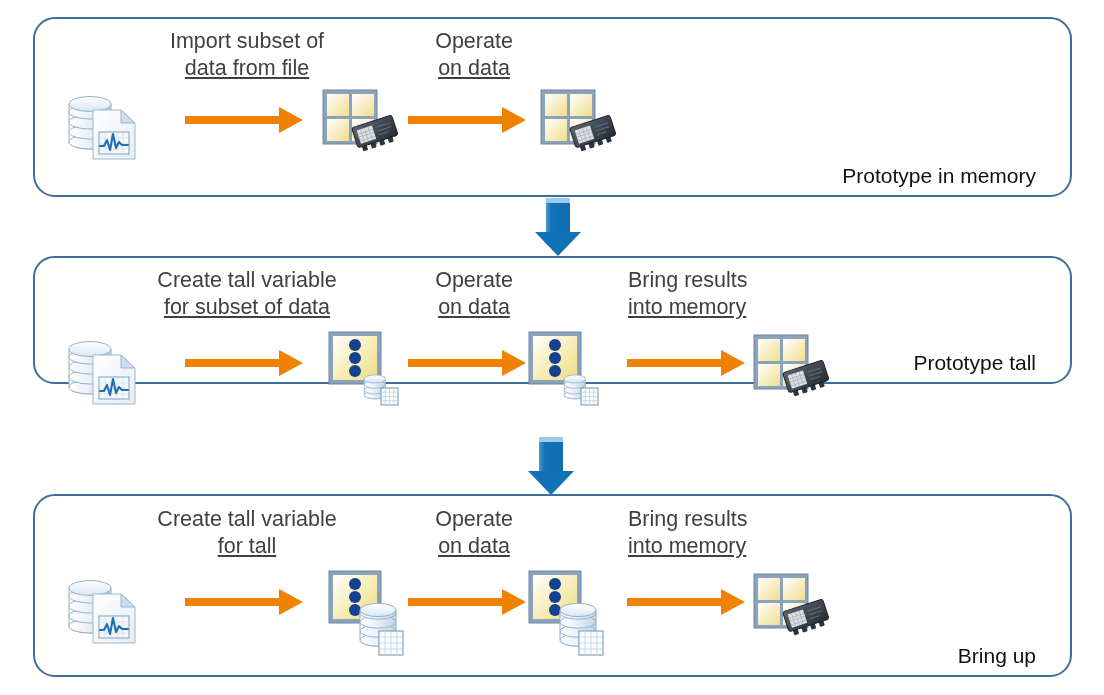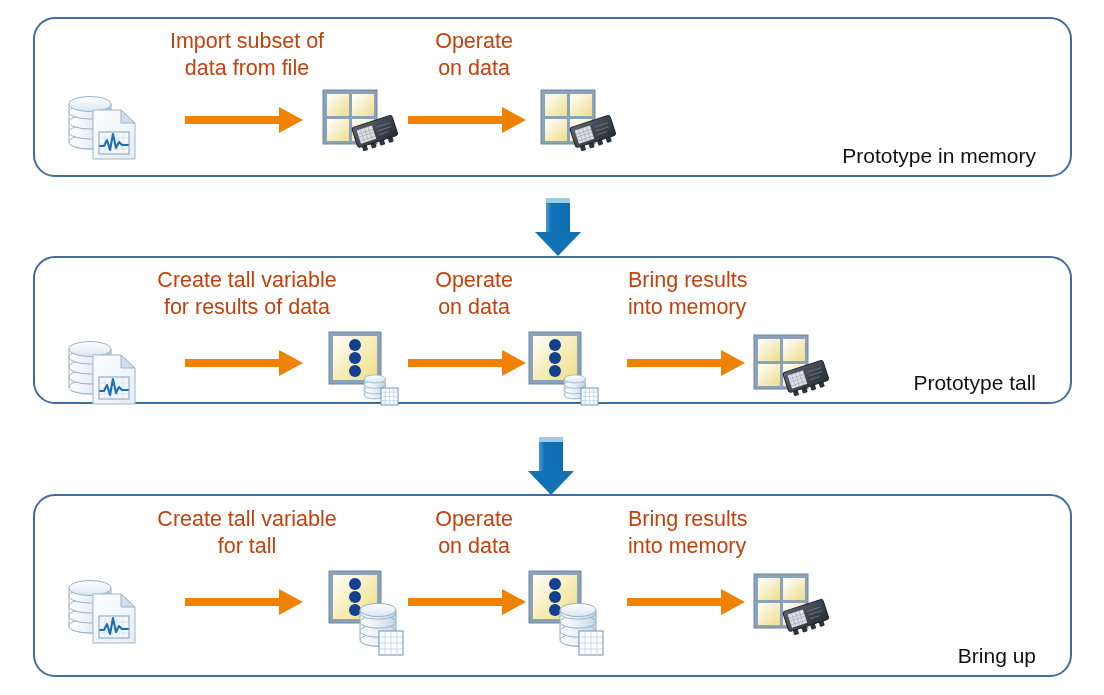--- a/index.html
+++ b/index.html
@@ -24,44 +24,44 @@
   
   .panel {
     position: absolute;
     left: 33px;
     width: 1039px;
     border: 2px solid #3f6e9e;
     border-radius: 22px;
     background: #ffffff;
     box-sizing: border-box;
   }
-  #panel-0 { top: 17px;  height: 160px; }
-  #panel-1 { top: 256px; height: 148px; }
+  #panel-0 { top: 17px;  height: 180px; }
+  #panel-1 { top: 256px; height: 128px; border-radius: 21px; }
   #panel-2 { top: 494px; height: 183px; }
 
   .panel-caption {
     position: absolute;
     right: 34px;
     bottom: 6px;
     font-size: 21px;
     line-height: 26px;
     color: #111111;
     white-space: nowrap;
   }
 
   
   .step-label {
     position: absolute;
     font-size: 21.5px;
     line-height: 27px;
-    color: #c2410c;
+    color: #404040;
     text-align: center;
     white-space: nowrap;
   }
-  .step-label .l2 { display: block; }
+  .step-label .l2 { display: block; text-decoration: underline; }
 
   
   .arrow-h {
     position: absolute;
     height: 26px;
   }
   .arrow-h .shaft {
     position: absolute;
     left: 0;
     top: 9px;
@@ -271,21 +271,21 @@
     <div class="v-cap"></div>
     <div class="v-head" style="top:34px;"></div>
   </div>
 
   <div class="panel" id="panel-1">
     <div class="panel-caption">Prototype tall</div>
   </div>
 
   <div class="step-label" style="left:147px; top:267px; width:200px;">
     <span>Create tall variable</span>
-    <span class="l2">for results of data</span>
+    <span class="l2">for subset of data</span>
   </div>
   <div class="step-label" style="left:409px; top:267px; width:130px;">
     <span>Operate</span>
     <span class="l2">on data</span>
   </div>
   <div class="step-label" style="left:628px; top:267px; width:170px; text-align:left;">
     <span>Bring results</span>
     <span class="l2">into memory</span>
   </div>
 

